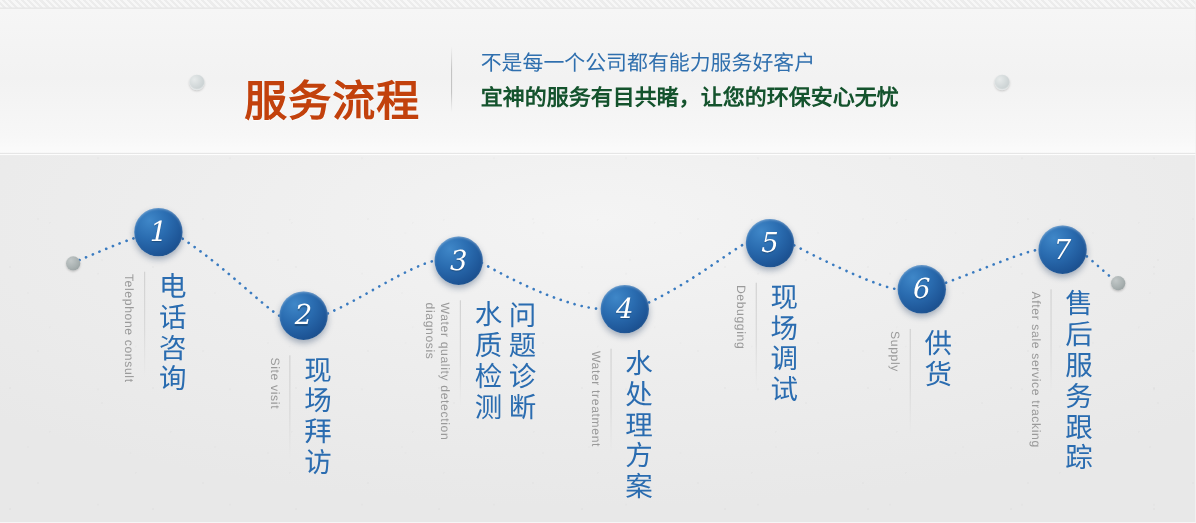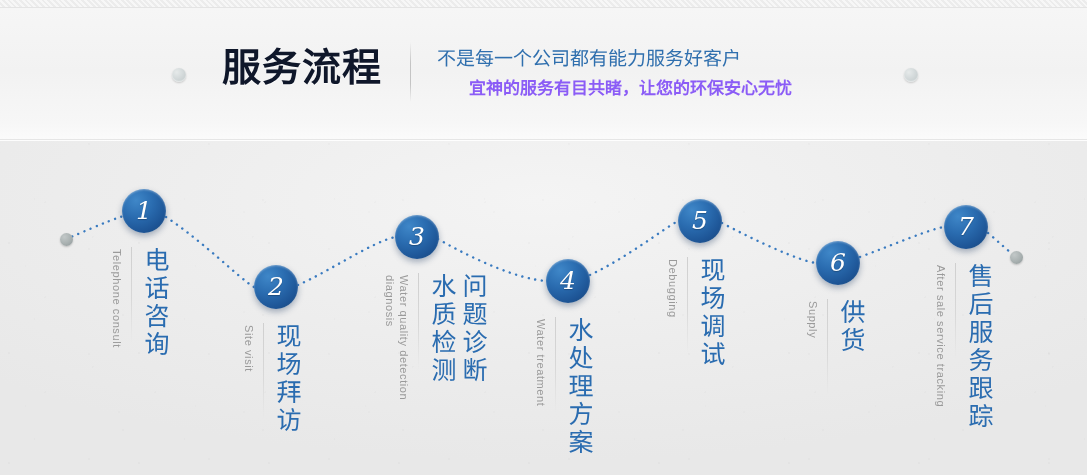--- a/index.html
+++ b/index.html
@@ -71,52 +71,52 @@
     position: absolute;
     left: 222px;
     top: 44px;
     display: flex;
     align-items: flex-start;
   }
   .main-title {
     font-family: "DejaVu Sans", "Liberation Sans", sans-serif;
     font-size: 39px;
     font-weight: bold;
-    color: #0f172a;
+    color: #c2410c;
     letter-spacing: 1px;
     line-height: 48px;
     white-space: nowrap;
     text-shadow: 0 1px 0 rgba(255,255,255,.7);
+    margin-top: 25px;
   }
   .title-divider {
     width: 1px;
     height: 60px;
     margin: 0 26px 0 28px;
     background: linear-gradient(180deg, rgba(190,190,190,0) 0%, #c4c4c4 35%, #c4c4c4 70%, rgba(190,190,190,0) 100%);
     align-self: flex-start;
     margin-top: -2px;
   }
   .subtitle-wrap { padding-top: 2px; }
   .subtitle-1 {
     font-family: Liberation Sans, sans-serif;
     font-size: 19px;
     font-weight: normal;
     color: #2f6fae;
     line-height: 26px;
     white-space: nowrap;
   }
   .subtitle-2 {
     font-family: "DejaVu Sans", "Liberation Sans", sans-serif;
-    font-size: 17px;
+    font-size: 20px;
     font-weight: bold;
-    color: #8b5cf6;
+    color: #14532d;
     line-height: 28px;
     white-space: nowrap;
     margin-top: 2px;
-    margin-left: 32px;
   }
 
   
   .flow {
     position: absolute;
     left: 0; top: 139px;
     width: 1087px;
     height: 336px;
   }
   #flow-path {

